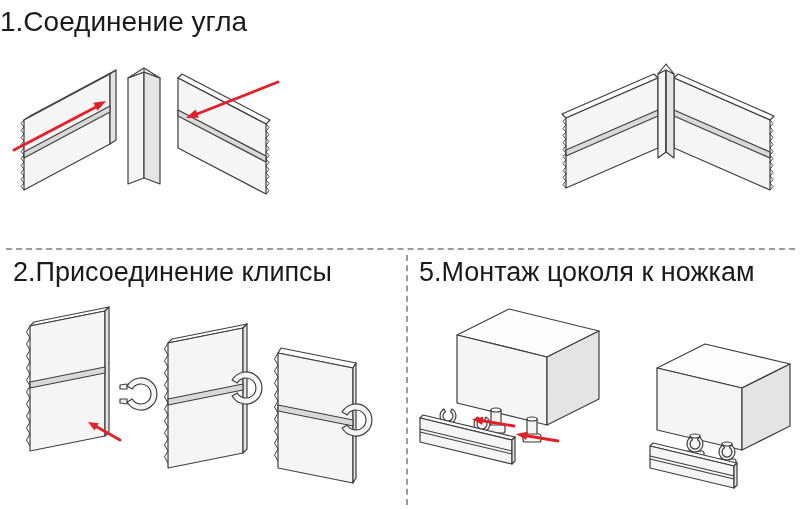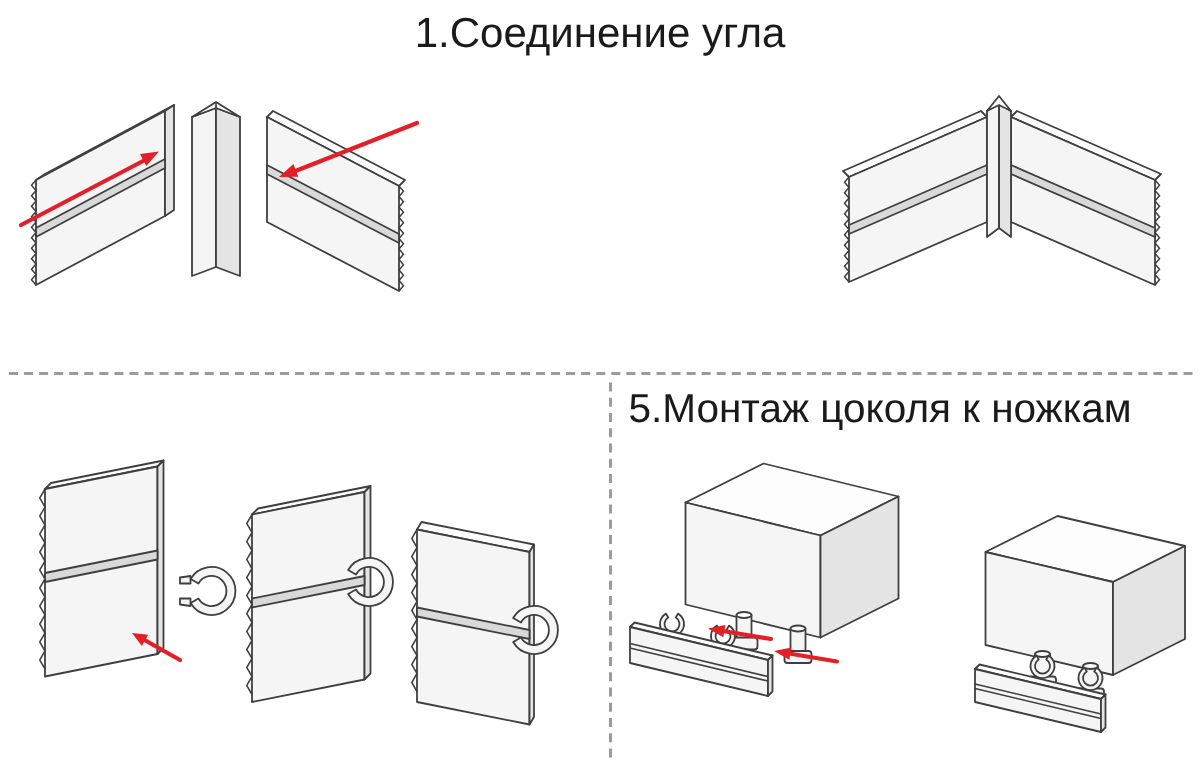--- a/index.html
+++ b/index.html
@@ -4,21 +4,21 @@
 <style>
   :root{
     --line:#3f3f3f; --arrow:#e32028; --panel-face:#f5f5f5; --panel-top:#fdfdfd;
     --panel-shade:#e4e4e4; --groove:#d9d9d9; --divider:#9b9b9b; --text:#1a1a1a; --bg:#ffffff;
   }
   *{box-sizing:border-box}
   html,body{margin:0;padding:0}
   .page{position:relative;width:800px;height:509px;background:var(--bg);
         font-family:"Liberation Sans",sans-serif;overflow:hidden}
   .title{position:absolute;color:var(--text);white-space:nowrap;font-weight:400}
-  .t1{top:6px;left:0;width:800px;text-align:center;font-size:28px}
+  .t1{top:6px;left:0;width:800px;text-align:left;font-size:28px}
   .t2{top:257px;left:13px;font-size:27px}
   .t3{top:257px;left:419px;font-size:27px}
   .illus{position:absolute}
   .divider-h{position:absolute;left:6px;top:248px;width:789px;height:0;border-top:2px dashed var(--divider)}
   .divider-v{position:absolute;left:406px;top:255px;width:0;height:250px;border-left:2px dashed var(--divider)}
   svg{display:block}
   .f{stroke:var(--line);stroke-width:1.2;stroke-linejoin:round}
   .face{fill:var(--panel-face)}
   .topf{fill:var(--panel-top)}
   .shade{fill:var(--panel-shade)}
@@ -87,20 +87,21 @@
         <polygon class="f shade" points="118,20 126,26 126,110 118,104"></polygon>
         <polygon class="f topf" points="110,26 118,16 126,26 118,22"></polygon>
         <line class="ln" x1="118" y1="22" x2="118" y2="104"></line>
       </g>
     </svg>
   </div>
 
   <div class="divider-h"></div>
   <div class="divider-v"></div>
 
+  <div class="title t2">2.Присоединение клипсы</div>
   <div class="title t3">5.Монтаж цоколя к ножкам</div>
 
   <div class="illus" style="left:8px;top:298px">
     <svg width="395" height="207" viewBox="0 0 395 207">
       <g>
         <polygon class="f topf" points="22,28 97,13 101,9 26,24"></polygon>
         <polygon class="f face" points="22,28 97,13 97,138 22,153"></polygon>
         <polygon class="f shade" points="97,13 101,9 101,134 97,138"></polygon>
         <polygon class="f gap" points="22,84 97,69 97,75 22,90"></polygon>
         <path class="teeth" d="M22,28 l-3.5,6 l3.5,6 l-3.5,6 l3.5,6 l-3.5,6 l3.5,6 l-3.5,6 l3.5,6 l-3.5,6 l3.5,6 l-3.5,6 l3.5,6 l-3.5,6 l3.5,6 l-3.5,6 l3.5,6 l-3.5,6 l3.5,6 l-3.5,6 l3.5,6"></path>

